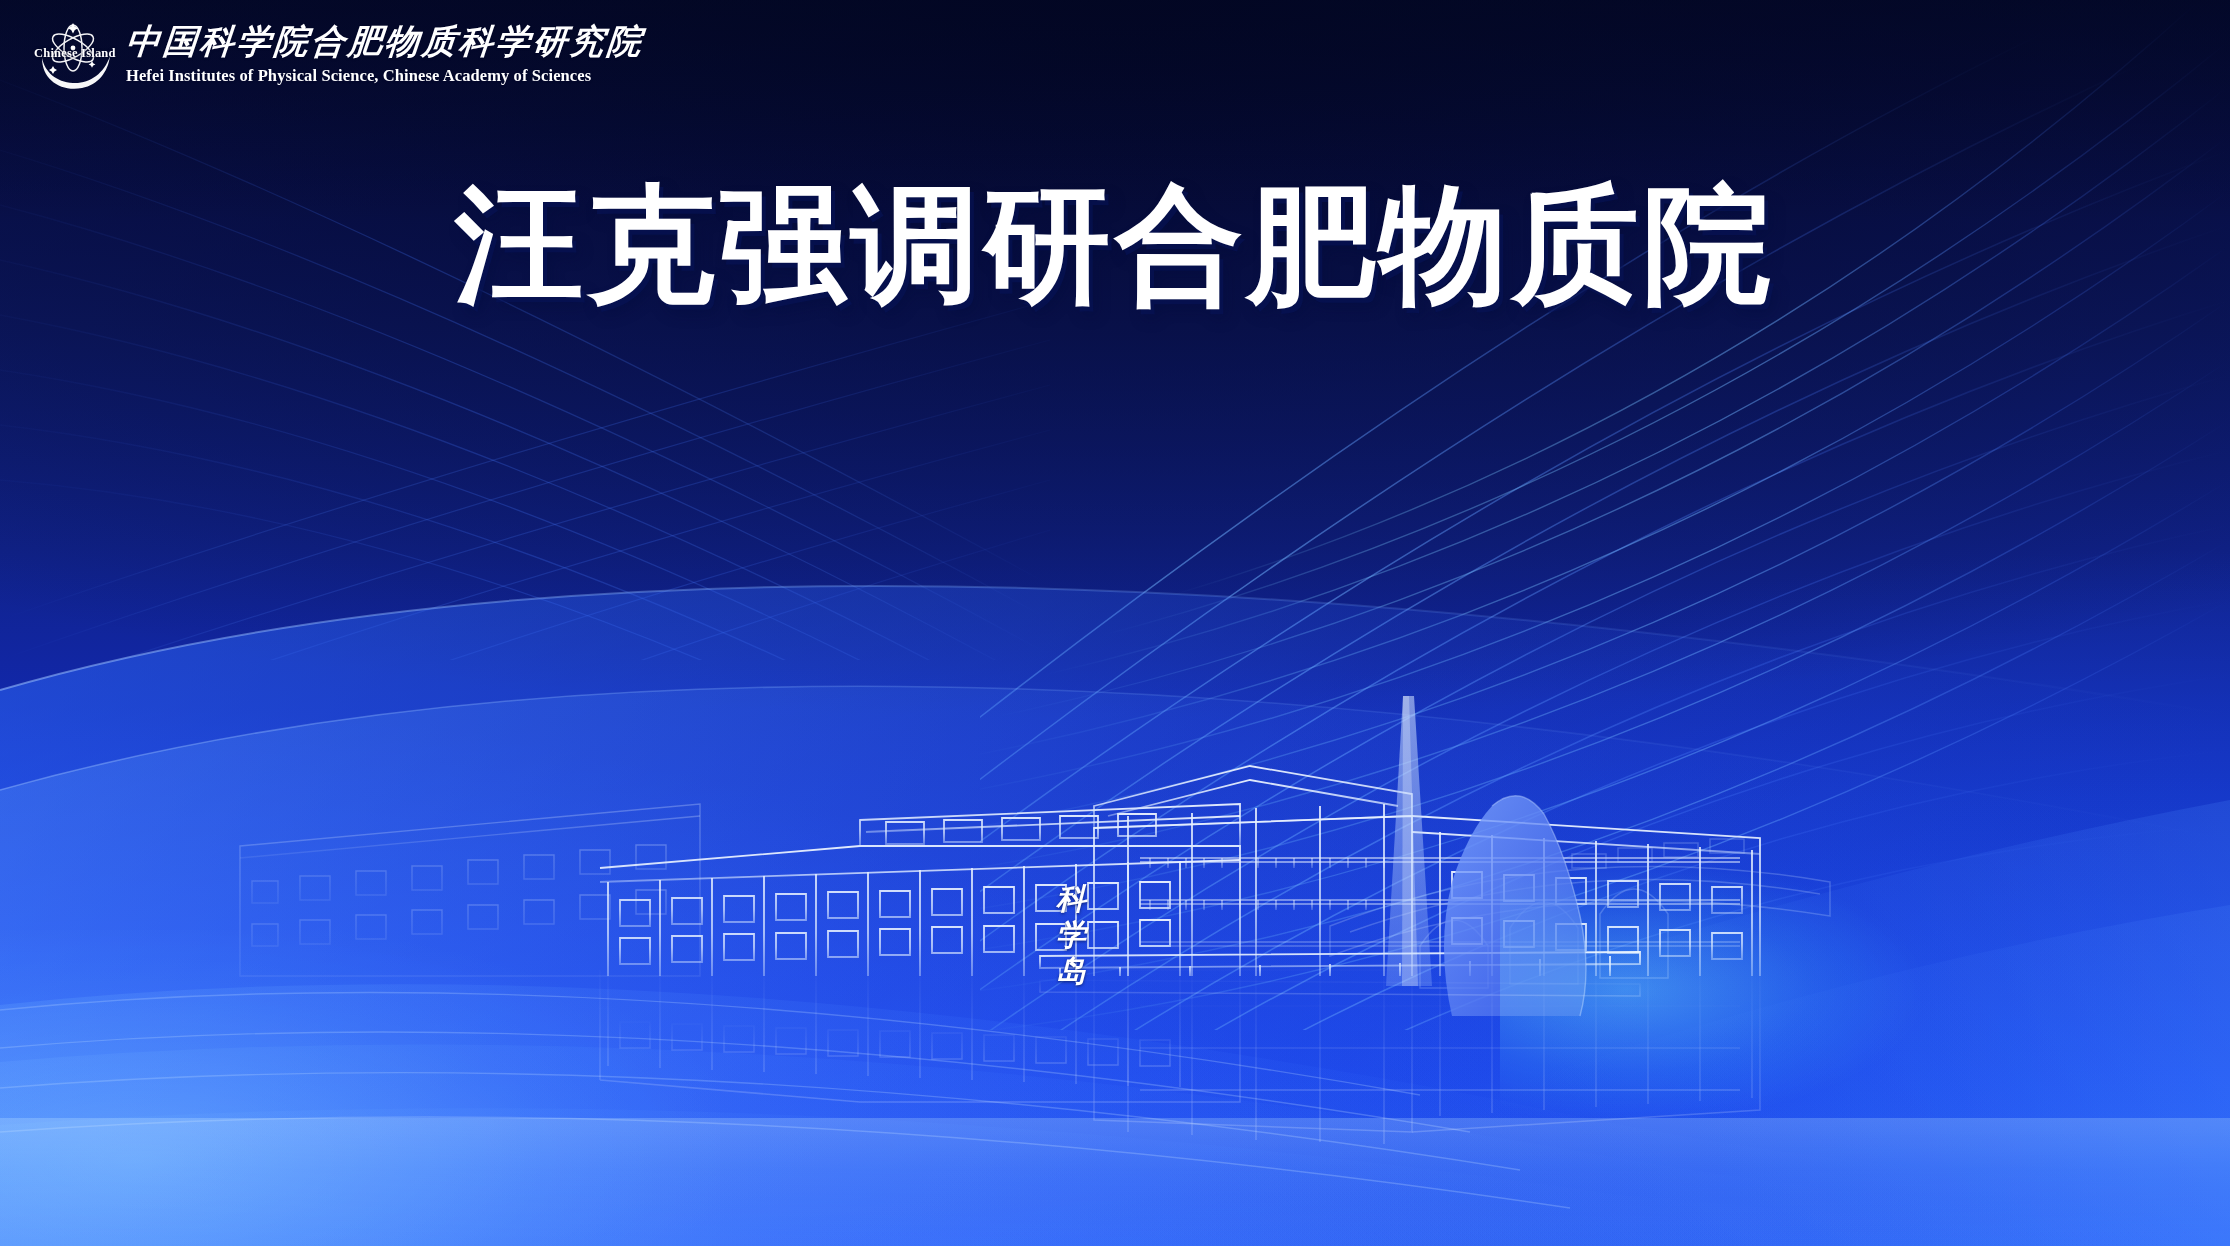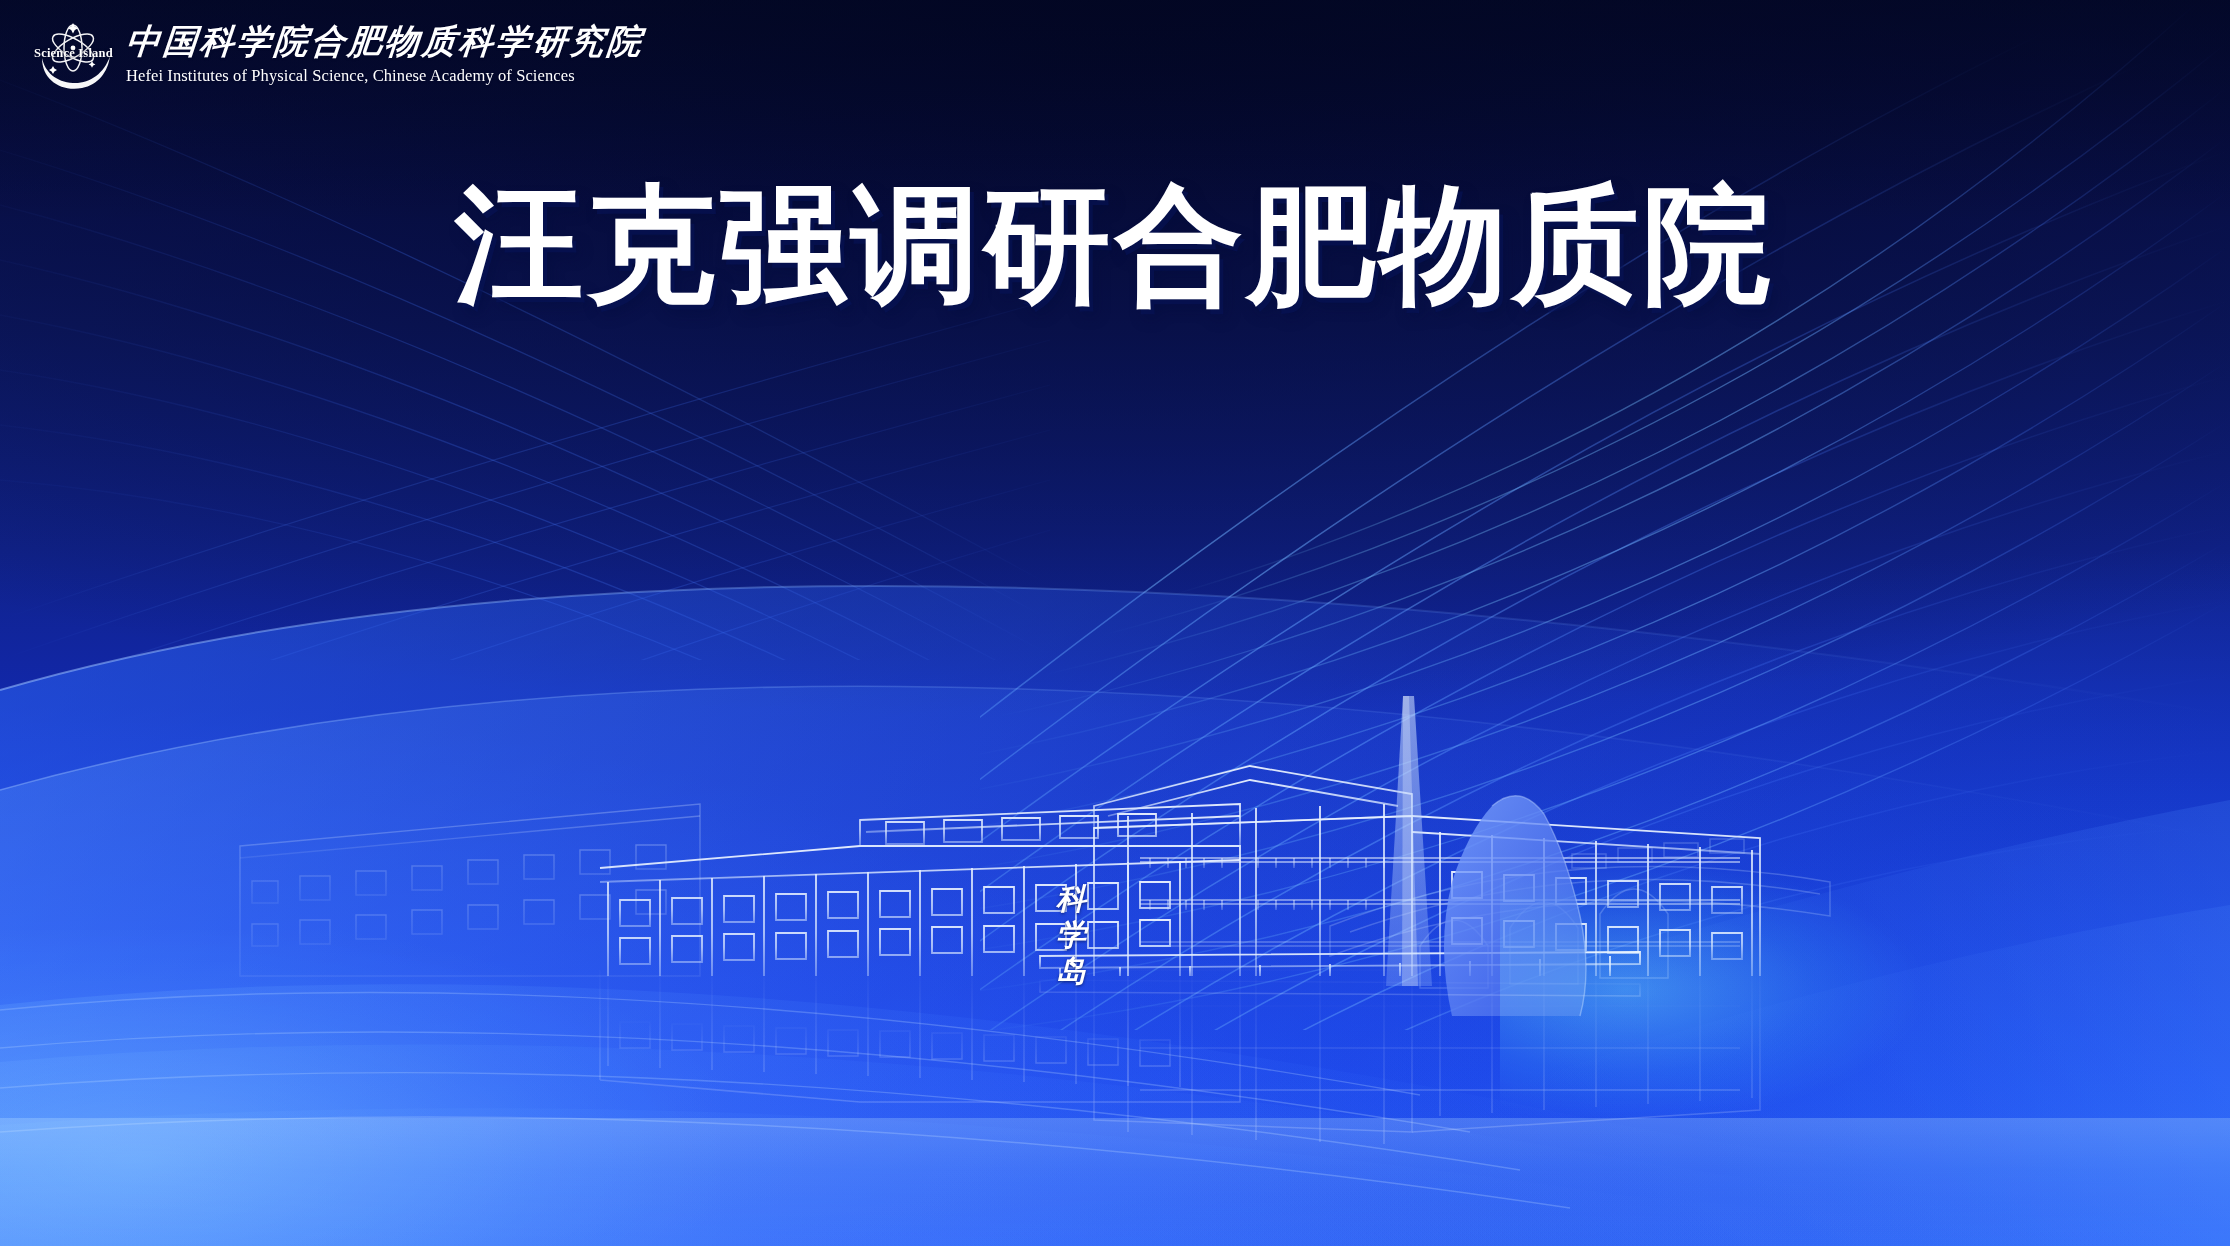--- a/index.html
+++ b/index.html
@@ -95,21 +95,21 @@
     font-family:"Liberation Serif","DejaVu Serif",serif;
     font-size:34px; font-weight:700; color:#fff;
     letter-spacing:3px; line-height:1.06;
     font-style:italic;
     transform:skewX(-5deg);
     text-shadow:0 1px 2px rgba(0,0,40,.55);
     white-space:nowrap;
   }
   #logo-en{
     font-family:"Liberation Serif","DejaVu Serif",serif;
-    font-size:16.5px; font-weight:400; color:#fff;
+    font-size:16.5px; font-weight:700; color:#fff;
     letter-spacing:.1px; margin-top:5px; white-space:nowrap;
     text-shadow:0 1px 2px rgba(0,0,40,.5);
   }
 
   
   #title{
     position:absolute; left:0; right:0; top:0; height:954px;
     display:flex; align-items:center; justify-content:center;
     z-index:30; pointer-events:none;
   }
@@ -397,21 +397,21 @@
         </g>
         <g fill="#ffffff">
           <circle cx="39" cy="30" r="2.4"></circle>
           <path d="M39,5 l1.8,3.4 3.4,1.8 -3.4,1.8 -1.8,3.4 -1.8,-3.4 -3.4,-1.8 3.4,-1.8 z"></path>
           <path d="M19,48 l1.4,2.6 2.6,1.4 -2.6,1.4 -1.4,2.6 -1.4,-2.6 -2.6,-1.4 2.6,-1.4 z"></path>
           <path d="M58,43 l1.2,2.2 2.2,1.2 -2.2,1.2 -1.2,2.2 -1.2,-2.2 -2.2,-1.2 2.2,-1.2 z"></path>
         </g>
 
         <path d="M8,40 C8,62 27,74 48,70 C64,67 74,54 76,38 C70,56 55,66 39,65 C22,64 11,54 8,40 Z" fill="#ffffff" opacity=".97"></path>
       </svg>
-      <div class="em-text">Science Island</div>
+      <div class="em-text">Chinese Island</div>
     </div>
     <div class="logo-text">
       <div id="logo-cn">中国科学院合肥物质科学研究院</div>
       <div id="logo-en">Hefei Institutes of Physical Science, Chinese Academy of Sciences</div>
     </div>
   </div>
 
   <div id="title">
     <h1 id="title-text">汪克强调研合肥物质院</h1>
   </div>

